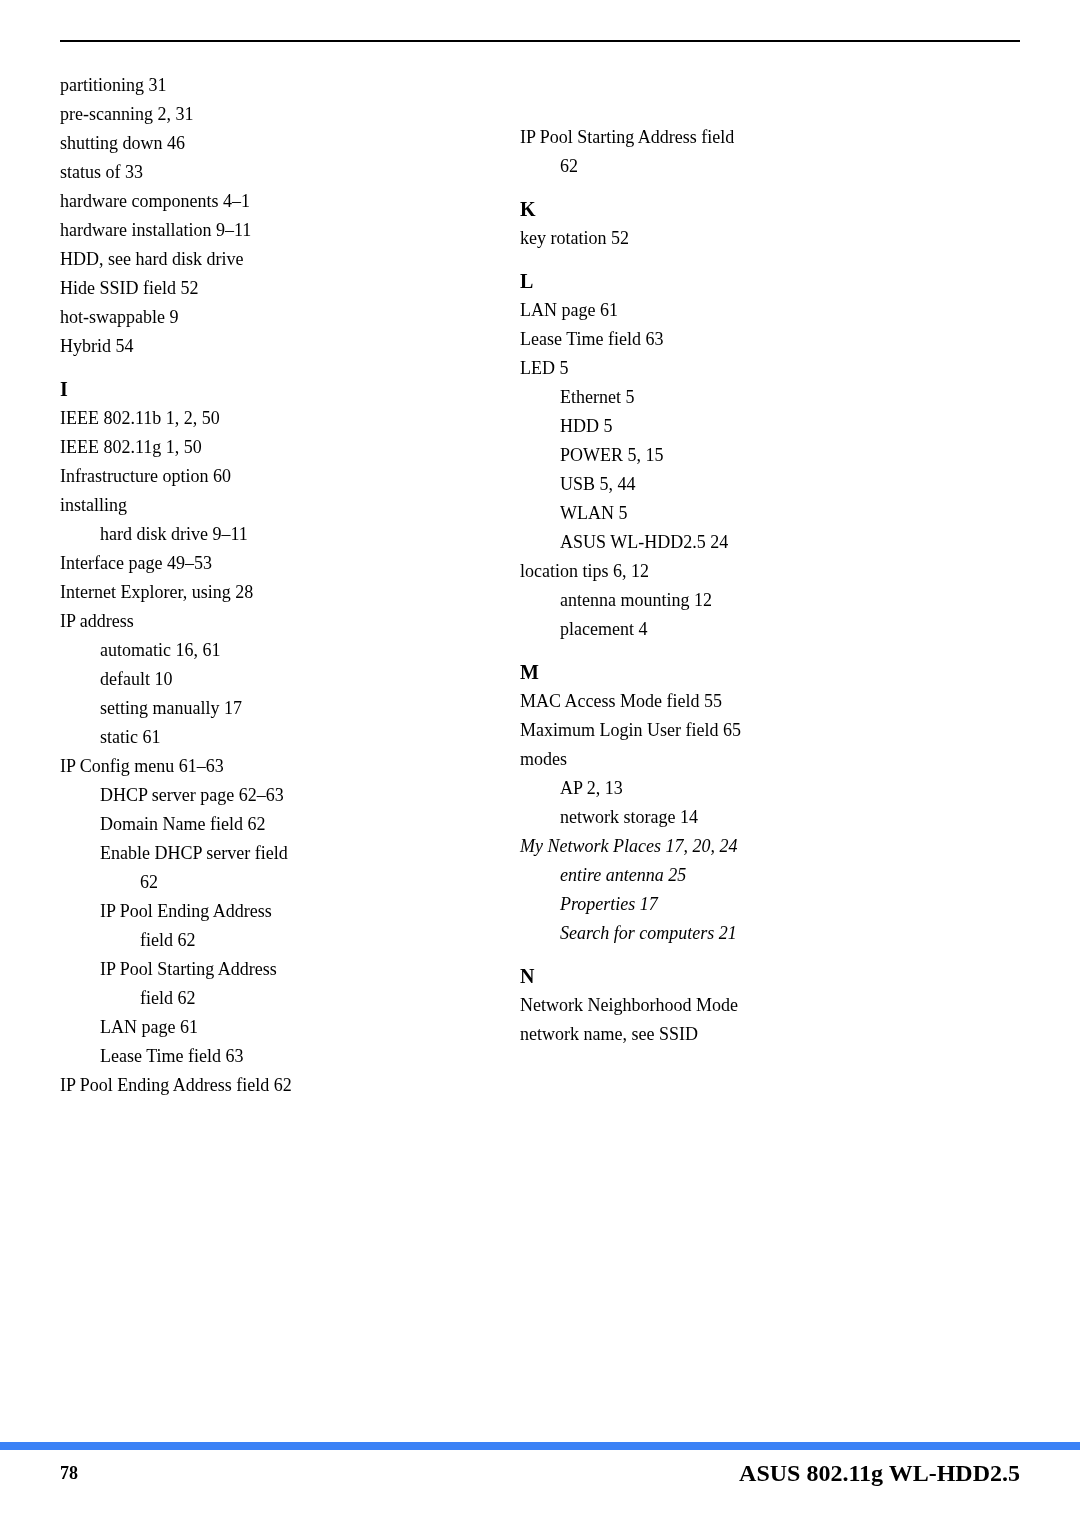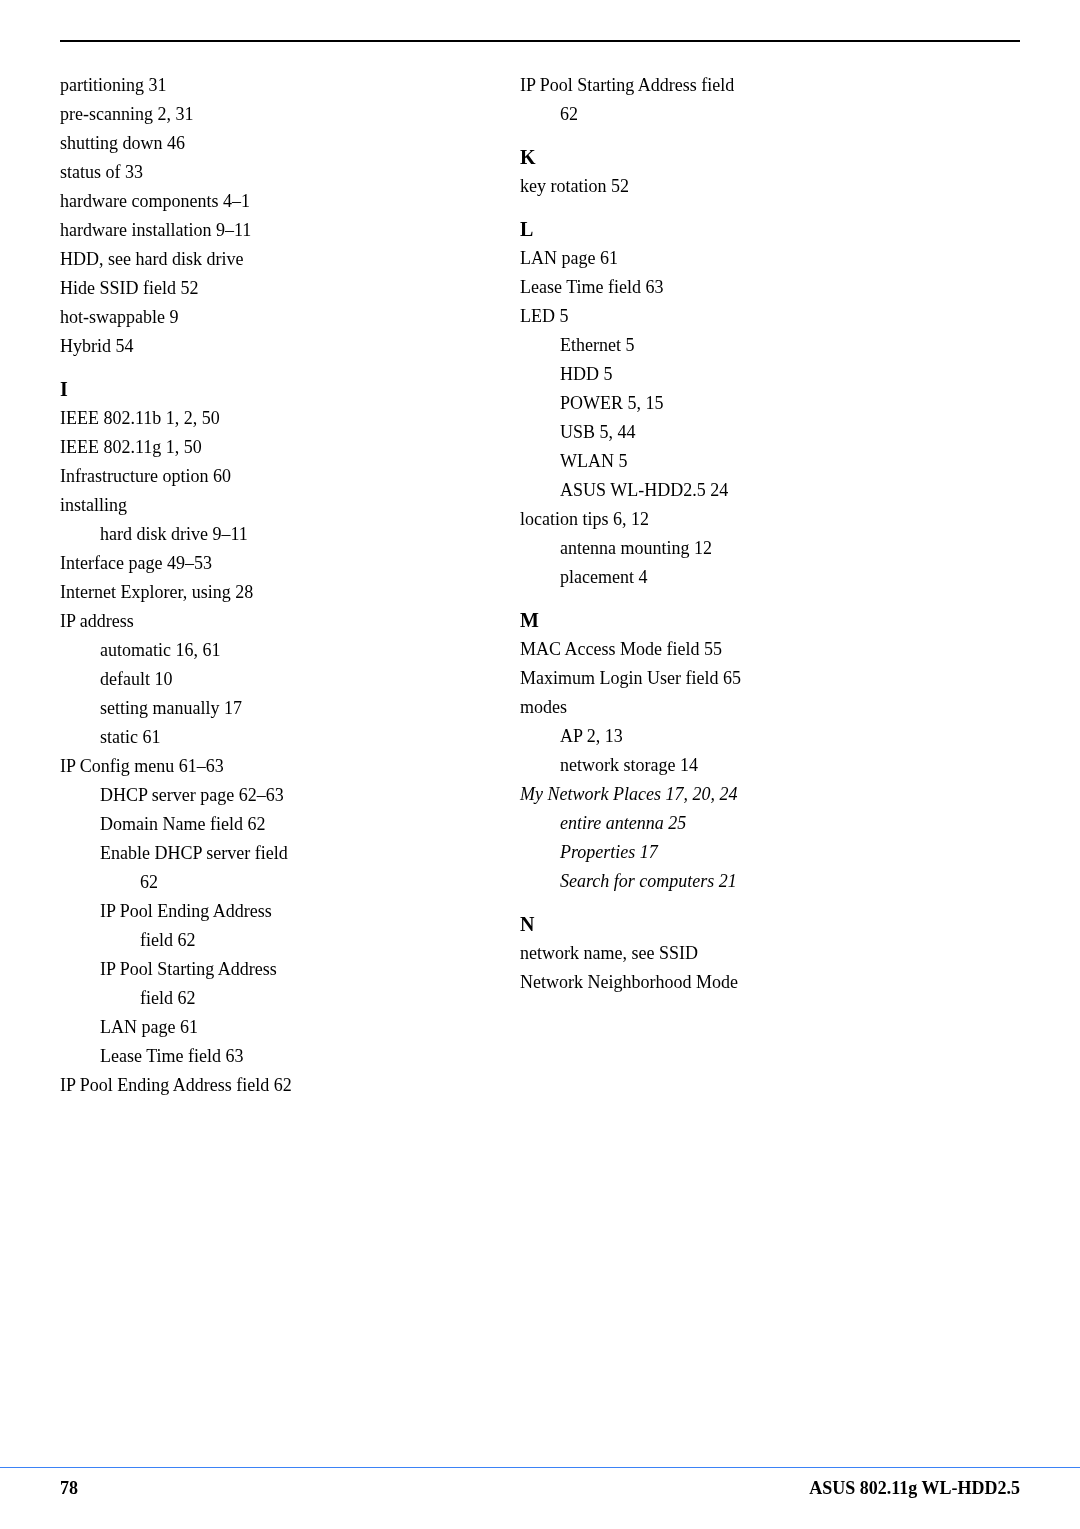--- a/index.html
+++ b/index.html
@@ -18,21 +18,21 @@
       padding: 40px 60px 60px 60px;
       position: relative;
     }
     .top-rule {
       border-top: 2px solid #000;
       margin-bottom: 30px;
     }
     .columns {
       display: flex;
       gap: 40px;
-      align-items: flex-start;
+      align-items: center;
     }
     .col-left {
       width: 420px;
       flex-shrink: 0;
     }
     .col-right {
       flex: 1;
     }
     .entry {
       margin-bottom: 2px;
@@ -48,36 +48,36 @@
       font-weight: bold;
       font-size: 20px;
       margin-top: 18px;
       margin-bottom: 4px;
     }
     .italic {
       font-style: italic;
     }
     .footer {
       position: absolute;
-      bottom: 30px;
+      bottom: 42px;
       left: 0;
       right: 0;
-      border-top: 1px solid #3b82f6;
+      border-top: 8px solid #3b82f6;
       display: flex;
       justify-content: space-between;
       align-items: center;
       padding: 10px 60px 0 60px;
     }
     .footer-page {
       font-weight: bold;
       font-size: 18px;
     }
     .footer-title {
       font-weight: bold;
-      font-size: 18px;
+      font-size: 24px;
     }
   </style>
 </head>
 <body>
 
 <div class="page">
   <div class="top-rule"></div>
 
   <div class="columns">
 
@@ -149,22 +149,22 @@
       <div class="entry">Maximum Login User field 65</div>
       <div class="entry">modes</div>
       <div class="entry indent1">AP 2, 13</div>
       <div class="entry indent1">network storage 14</div>
       <div class="entry italic"><em>My Network Places</em> 17, 20, 24</div>
       <div class="entry indent1 italic"><em>entire antenna</em> 25</div>
       <div class="entry indent1 italic"><em>Properties</em> 17</div>
       <div class="entry indent1 italic"><em>Search for computers</em> 21</div>
 
       <div class="section-letter">N</div>
+      <div class="entry">Network Neighborhood Mode</div>
       <div class="entry">network name, see SSID</div>
-      <div class="entry">Network Neighborhood Mode</div>
 
     </div>
   </div>
 
   <div class="footer">
     <span class="footer-page">78</span>
     <span class="footer-title">ASUS 802.11g WL-HDD2.5</span>
   </div>
 </div>
 

